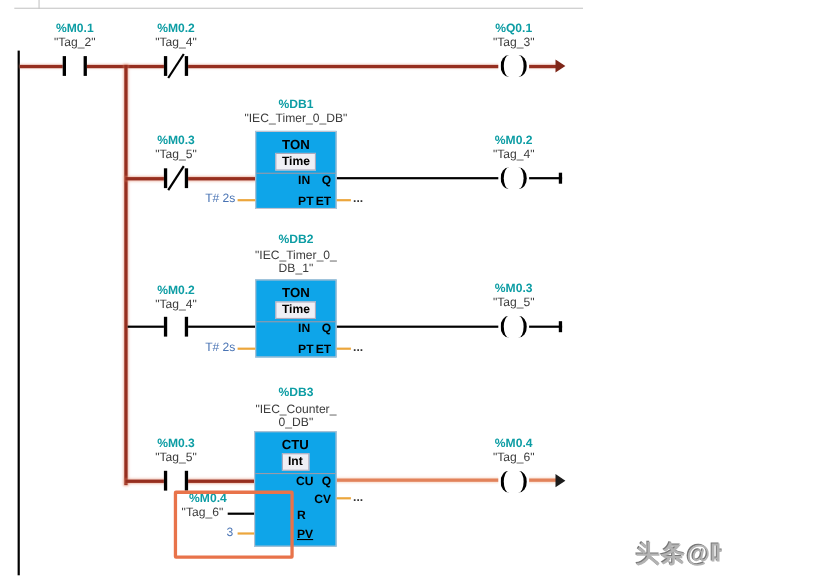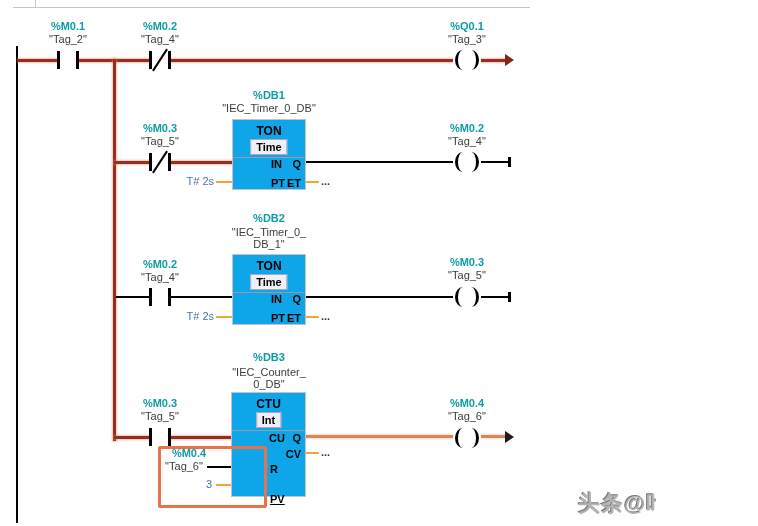--- a/index.html
+++ b/index.html
@@ -189,21 +189,21 @@
   </div>
 
   <div class="block" style="left:231px;top:392px;width:75px;height:105px;">
     <div class="title">CTU</div>
     <div class="type">Int</div>
     <div class="sep"></div>
     <span class="port" style="left:3px;top:39px;">CU</span>
     <span class="port" style="right:4px;top:39px;">Q</span>
     <span class="port" style="right:4px;top:55px;">CV</span>
     <span class="port" style="left:4px;top:70px;">R</span>
-    <span class="port" style="left:4px;top:100px;text-decoration:underline;">PV</span>
+    <span class="port" style="left:4px;top:87px;text-decoration:underline;">PV</span>
   </div>
 
   <div class="wire stub" style="left:306px;top:452px;width:13px;"></div>
   <div class="dots" style="left:321px;top:446px;">...</div>
 
   <div class="addr" style="left:189px;top:447px;">%M0.4</div>
   <div class="tag" style="left:184px;top:460px;">"Tag_6"</div>
   <div class="wire h" style="left:207px;top:466px;width:24px;"></div>
 
   <div class="val" style="left:168px;top:478px;width:44px;">3</div>

